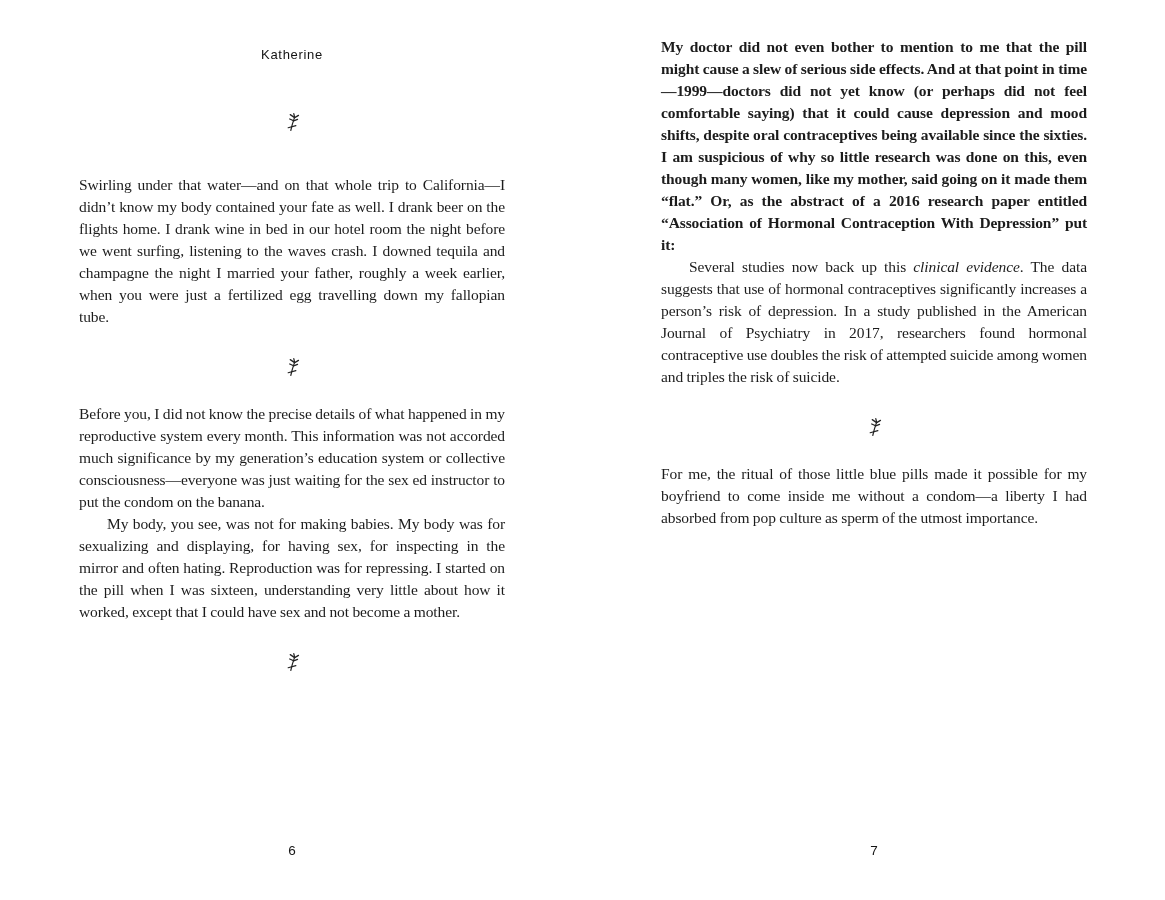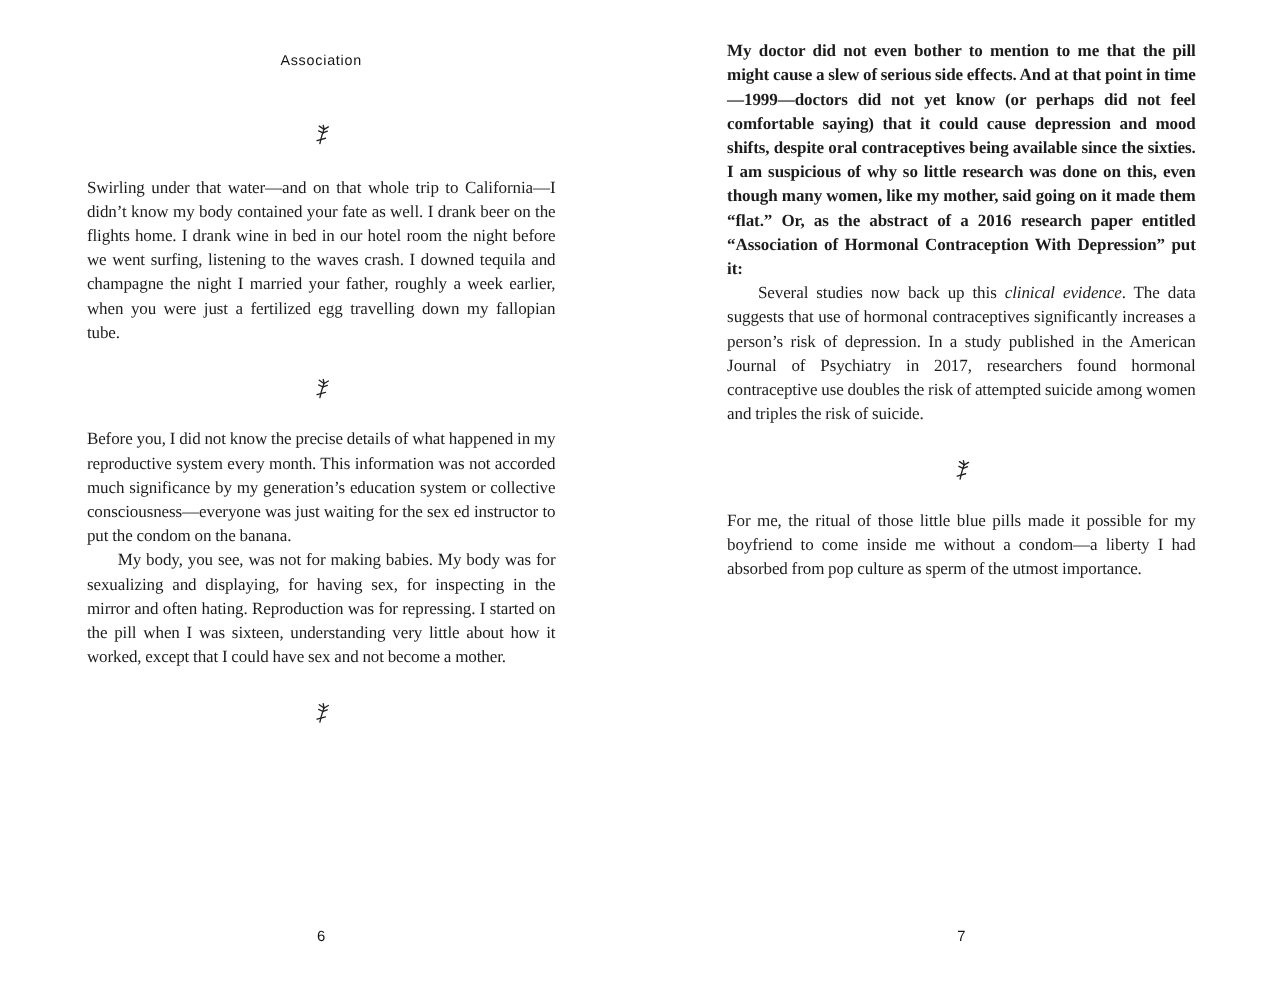--- a/index.html
+++ b/index.html
@@ -48,21 +48,21 @@
   .indent { text-indent: 28px; }
 
   .ornament {
     text-align: center;
     line-height: 0;
   }
   .ornament svg { display: inline-block; }
 
   
   .orn-a { margin-top: 50px; }
-  .p-first { margin-top: 28px; }
+  .p-first { margin-top: 42px; }
   .orn-b { margin-top: 30px; }
   .p-block { margin-top: 26px; }
   .orn-c { margin-top: 30px; }
 
   
   .p-top { margin-top: 36px; font-weight: bold; }
   .quote {
     margin: 20px 52px 20px 66px;
     text-align: justify;
     font-size: 15.5px;
@@ -100,21 +100,21 @@
       <path d="M9.2 8.2 L5.0 6.2"></path>
       <path d="M9.2 8.2 L13.4 6.6"></path>
       <path d="M3.4 15.6 L11.6 13.4"></path>
     </g>
   </symbol>
 </svg>
 
 <div class="spread">
 
   <section class="page page-left">
-    <div class="running-head">Association</div>
+    <div class="running-head">Katherine</div>
 
     <div class="ornament orn-a">
       <svg width="15" height="19">
           <use href="#fleuron"></use>
         </svg>
     </div>
 
     <p class="para p-first">Swirling under that water—and on that whole trip to California—I didn’t know my body contained your fate as well. I drank beer on the flights home. I drank wine in bed in our hotel room the night before we went surfing, listening to the waves crash. I downed tequila and champagne the night I married your father, roughly a week earlier, when you were just a fertilized egg travelling down my fallopian tube.</p>
 
     <div class="ornament orn-b">

